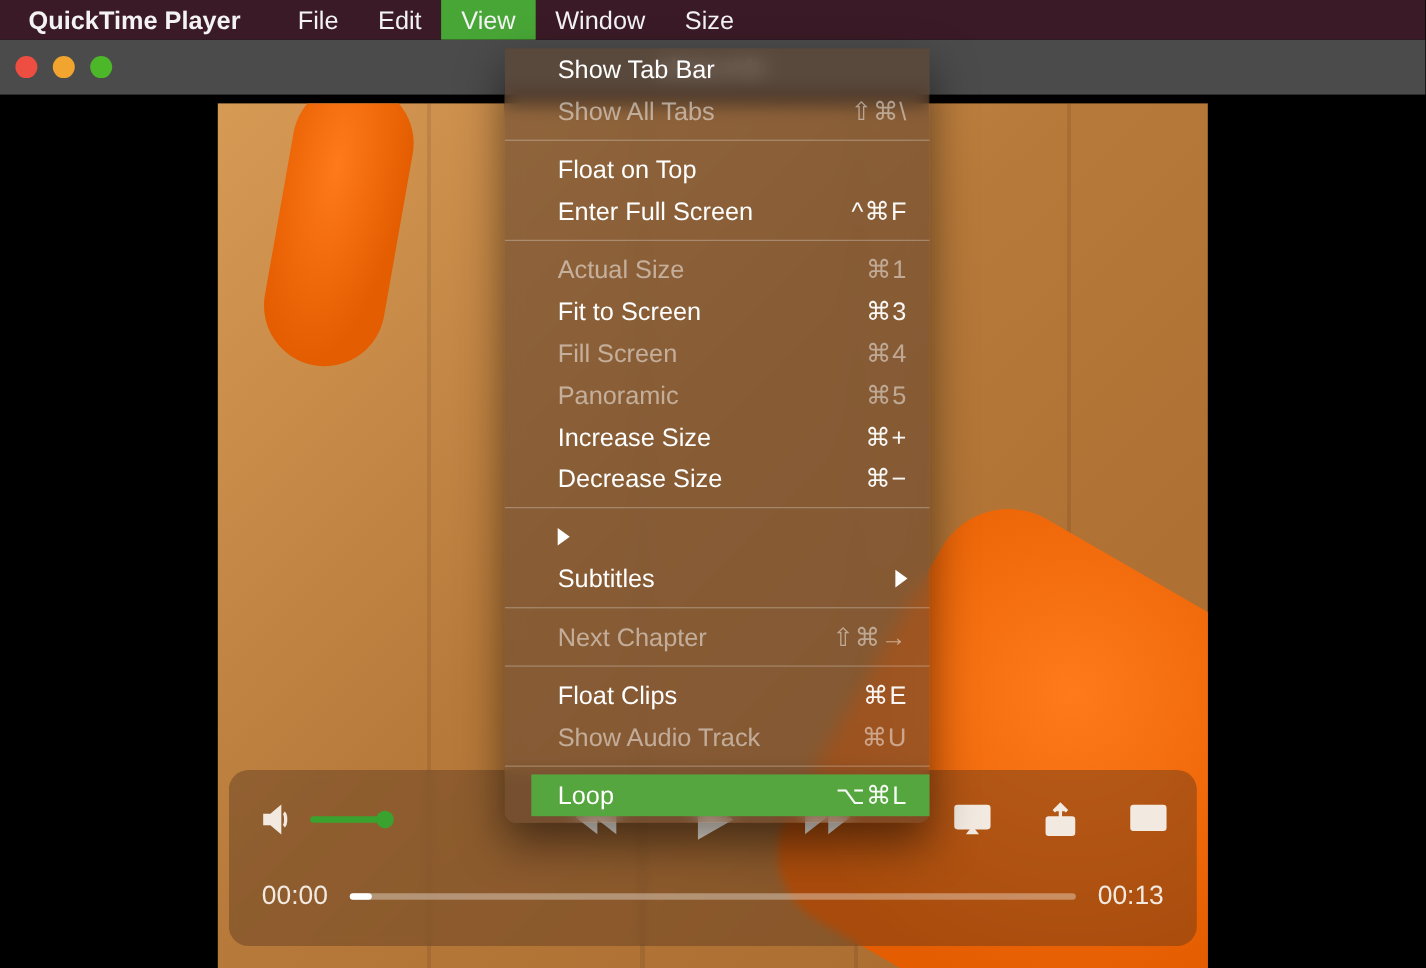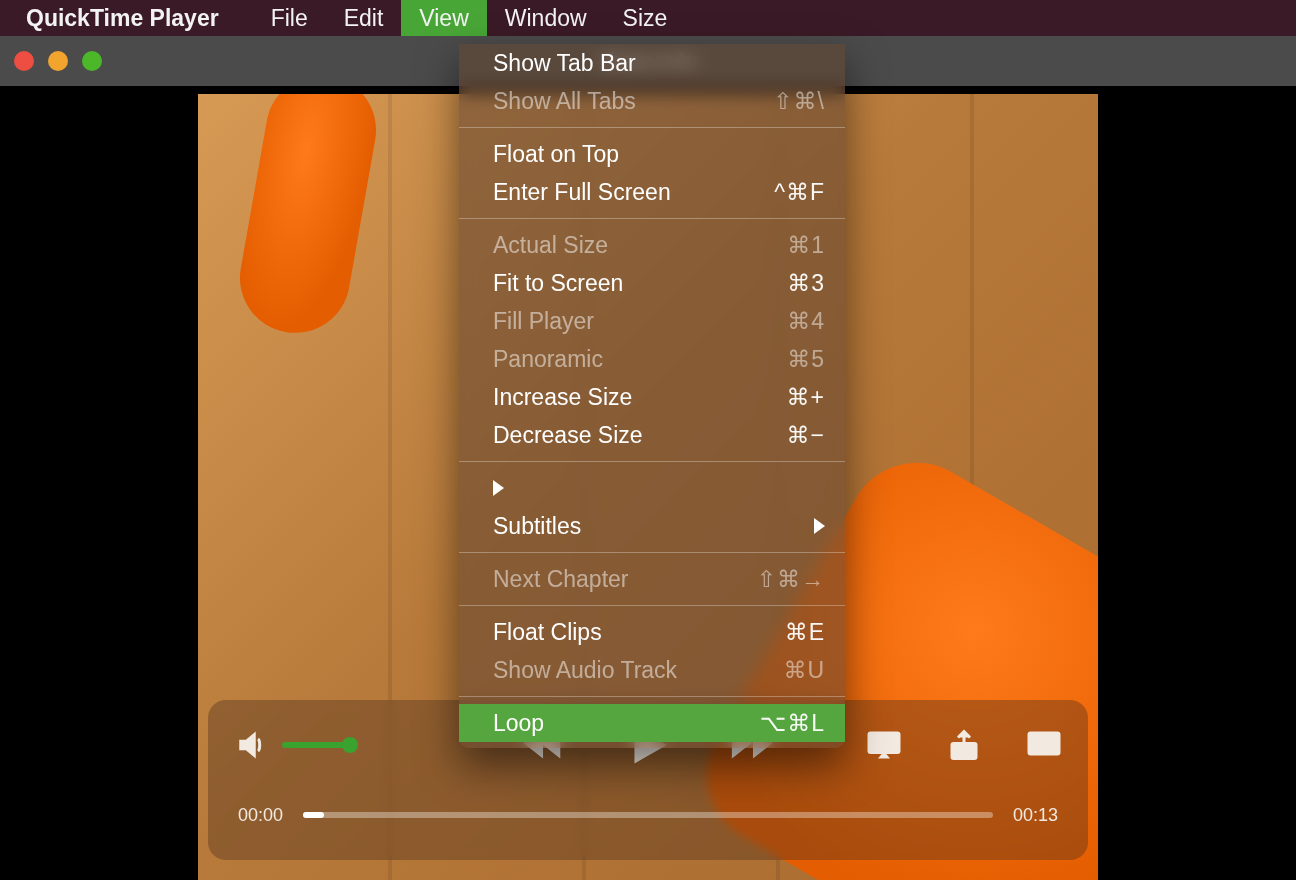--- a/index.html
+++ b/index.html
@@ -115,21 +115,21 @@
   .center-controls {
     position:absolute; left:0; right:0; display:flex; justify-content:center; gap:56px; pointer-events:none;
   }
   .center-controls > * { pointer-events:auto; }
   .right-controls { margin-left:auto; display:flex; gap:44px; align-items:center; }
   .icon { width:36px; height:36px; display:inline-flex; align-items:center; justify-content:center; color:#f2e9e0; }
   .icon svg { width:100%; height:100%; fill: currentColor; stroke: currentColor; }
 
   .progress {
     display:flex; align-items:center; gap:20px; padding:0 30px; height:50px;
-    font-size:18px; color:#f2e9e0;
+    font-size:24px; color:#f2e9e0;
   }
   .progress .bar {
     flex:1; height:6px; background:rgba(255,255,255,.35); border-radius:3px; position:relative;
   }
   .progress .bar .fill { position:absolute; left:0; top:0; bottom:0; width:3%; background:#fff; border-radius:3px;}
 
   
   .dropdown {
     position:absolute;
     left:459px; top:44px;
@@ -140,22 +140,23 @@
     border-bottom-right-radius: 10px;
     box-shadow: 0 18px 40px rgba(0,0,0,.5);
     z-index: 20;
     padding-bottom:6px;
     font-size:23px;
     color:#fff;
   }
   .dropdown .sep { height:1px; background:rgba(255,255,255,.3); margin:7px 0; }
   .dropdown .row {
     display:flex; align-items:center;
-    padding: 4px 20px 4px 34px;
+    padding: 4px 20px 4px 24px;
     height:38px;
+    margin-left:24px;
   }
   .dropdown .row.disabled { color: rgba(255,255,255,.5); }
   .dropdown .row.highlight { background:#55a63e; }
   .dropdown .row .label { flex:1; }
   .dropdown .row .shortcut { color:inherit; opacity:.95; letter-spacing:1px; }
   .submenu-arrow {
     width:0;height:0;border-left:11px solid currentColor;
     border-top:8px solid transparent;border-bottom:8px solid transparent;
   }
 </style>
@@ -270,21 +271,21 @@
     <div class="sep"></div>
     <div class="row disabled">
       <span class="label">Actual Size</span>
       <span class="shortcut">⌘1</span>
     </div>
     <div class="row">
       <span class="label">Fit to Screen</span>
       <span class="shortcut">⌘3</span>
     </div>
     <div class="row disabled">
-      <span class="label">Fill Player</span>
+      <span class="label">Fill Screen</span>
       <span class="shortcut">⌘4</span>
     </div>
     <div class="row disabled">
       <span class="label">Panoramic</span>
       <span class="shortcut">⌘5</span>
     </div>
     <div class="row">
       <span class="label">Increase Size</span>
       <span class="shortcut">⌘+</span>
     </div>

